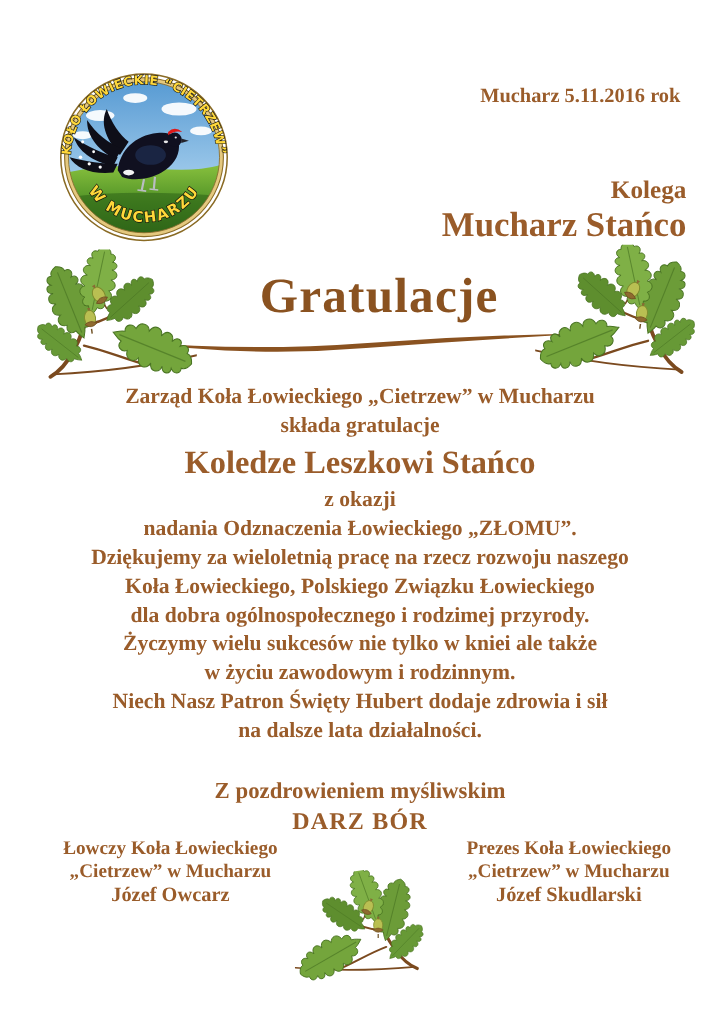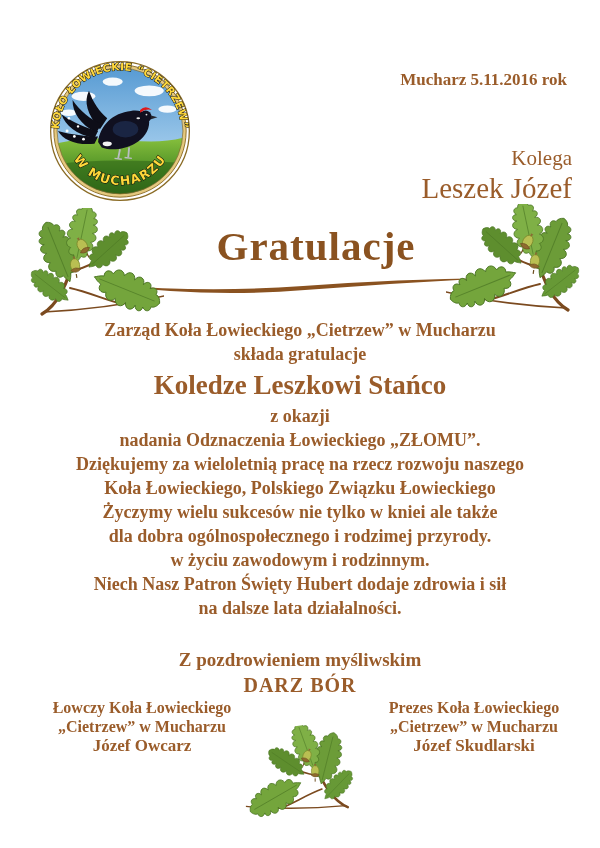--- a/index.html
+++ b/index.html
@@ -5,21 +5,21 @@
   html,body{margin:0;padding:0;background:#ffffff;}
   .page{
     position:relative;width:600px;height:848px;background:#ffffff;overflow:hidden;
     font-family:"Liberation Serif","DejaVu Serif",serif;
     --ink:#9a5c2a; --ink-dark:#8a5220;
   }
   .t{position:absolute;left:0;width:600px;text-align:center;color:var(--ink);font-weight:bold;}
   .logo{position:absolute;left:47px;top:58px;}
   .date{position:absolute;top:70px;right:33px;width:300px;text-align:right;
         font-size:17px;font-weight:bold;color:var(--ink);}
-  .recipient{position:absolute;top:146px;right:28px;width:320px;text-align:right;color:var(--ink);font-weight:normal;}
+  .recipient{position:absolute;top:146px;right:28px;width:320px;text-align:right;color:var(--ink);font-weight:bold;}
   .recipient .kolega{font-size:21px;line-height:24px;}
   .recipient .rname{font-size:29px;line-height:32px;margin-top:2px;}
   .title{top:220px;font-size:41px;line-height:52px;color:var(--ink-dark);letter-spacing:1px;padding-left:16px;}
   .swoosh{position:absolute;left:108px;top:276px;}
   .oak{position:absolute;}
   .oak-left{left:24px;top:208px;}
   .oak-right{left:446px;top:204px;}
   .oak-right svg{transform:scaleX(-1);}
   .oak-bottom{left:242px;top:726px;}
   .oak-bottom svg{transform:scaleX(-1) rotate(8deg);}
@@ -134,21 +134,21 @@
       <text class="badge-text" font-size="13.5" stroke-width="1.2" letter-spacing="1.5">
         <textPath href="#arcBot" startOffset="50%" text-anchor="middle">W MUCHARZU</textPath>
       </text>
     </svg>
   </div>
 
   <div class="date">Mucharz 5.11.2016 rok</div>
 
   <div class="recipient">
     <div class="kolega">Kolega</div>
-    <div class="rname">Leszek Józef</div>
+    <div class="rname">Mucharz Stańco</div>
   </div>
 
   <div class="t title">Gratulacje</div>
   <svg class="swoosh" width="386" height="22" viewBox="0 0 386 22">
     <path d="M2,9 Q100,17 195,10 Q290,3 384,2 Q290,7 197,14 Q100,22 2,9 Z" fill="#8a5220"></path>
   </svg>
 
   <div class="oak oak-left">
     <svg width="140" height="120" viewBox="0 0 140 120">
         <use href="#oakbranch"></use>
@@ -170,22 +170,22 @@
     <div>składa gratulacje</div>
   </div>
 
   <div class="t addressee">Koledze Leszkowi Stańco</div>
 
   <div class="t bodylines">
     <div>z okazji</div>
     <div>nadania Odznaczenia Łowieckiego „ZŁOMU”.</div>
     <div>Dziękujemy za wieloletnią pracę na rzecz rozwoju naszego</div>
     <div>Koła Łowieckiego, Polskiego Związku Łowieckiego</div>
+    <div>dla dobra ogólnospołecznego i rodzimej przyrody.</div>
     <div>Życzymy wielu sukcesów nie tylko w kniei ale także</div>
-    <div>dla dobra ogólnospołecznego i rodzimej przyrody.</div>
     <div>w życiu zawodowym i rodzinnym.</div>
     <div>Niech Nasz Patron Święty Hubert  dodaje zdrowia i sił</div>
     <div>na dalsze lata działalności.</div>
   </div>
 
   <div class="t closing1">Z pozdrowieniem myśliwskim</div>
   <div class="t closing2">DARZ BÓR</div>
 
   <div class="sig sig-left">
     <div>Łowczy Koła Łowieckiego</div>

